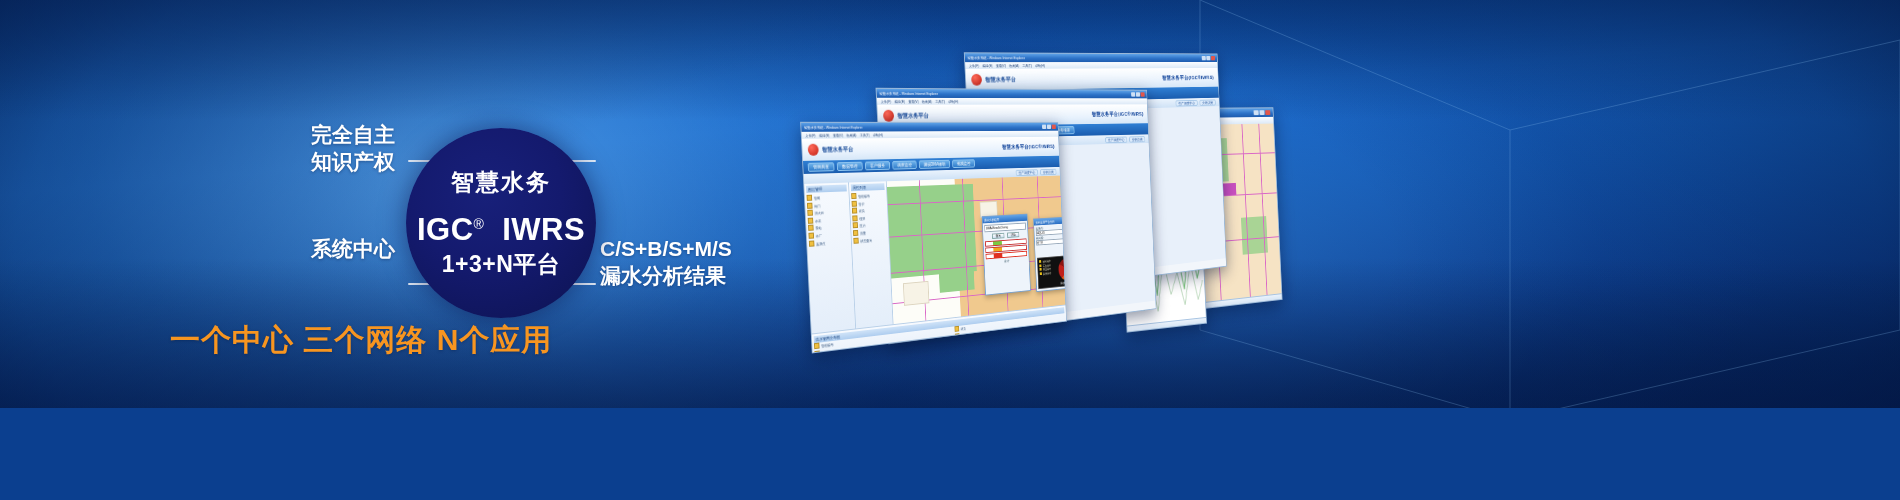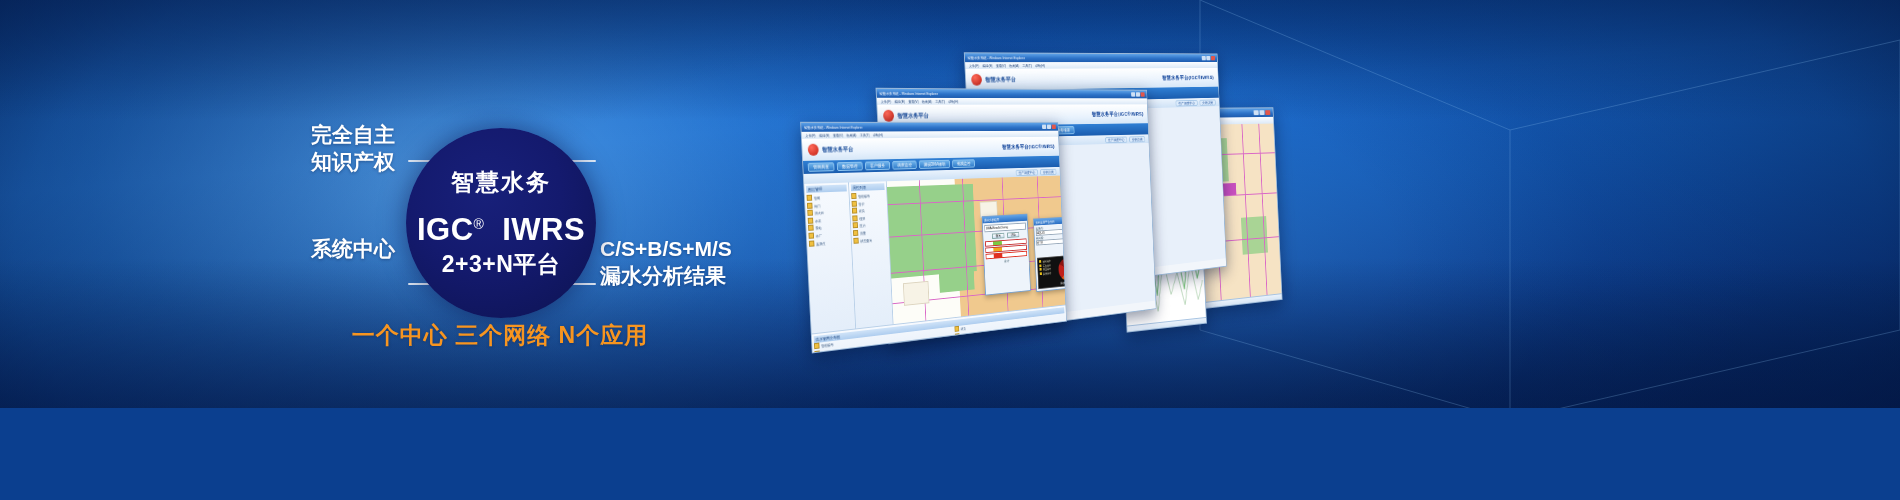--- a/index.html
+++ b/index.html
@@ -58,22 +58,22 @@
   .f-tr{left:600px;top:122px;width:260px;}
   .f-br{left:600px;top:236px;width:260px;}
 
   .connector{position:absolute;height:2px;background:rgba(255,255,255,0.85);border-radius:1px;}
   .cn-tl{left:408px;top:160px;width:68px;}
   .cn-bl{left:408px;top:283px;width:68px;}
   .cn-tr{left:528px;top:160px;width:68px;}
   .cn-br{left:528px;top:283px;width:68px;}
 
   .tagline{
-    position:absolute;left:170px;top:320px;width:660px;text-align:center;
-    color:#f79520;font-size:23px;font-weight:700;letter-spacing:1px;white-space:nowrap;
+    position:absolute;left:170px;top:320px;width:660px;
+    color:#f79520;font-size:30px;font-weight:700;letter-spacing:1px;white-space:nowrap;
     text-shadow:0 1px 3px rgba(3,25,70,0.35);
   }
 
   
   .shots{position:absolute;left:790px;top:50px;width:520px;height:300px;}
   .win{
     position:absolute;background:#f2f6fb;border:1px solid #9cb9d8;
     box-shadow:0 6px 18px rgba(2,16,50,0.45);overflow:hidden;
   }
   .win .tbar{
@@ -172,21 +172,21 @@
     </div>
 
     <div class="feat right f-br">
       <div>C/S+B/S+M/S</div>
       <div>漏水分析结果</div>
     </div>
 
     <div class="circle">
       <div class="c-l1">智慧水务</div>
       <div class="c-l2"><span>IGC</span><sup>®</sup>&nbsp;&nbsp;<span>IWRS</span></div>
-      <div class="c-l3">2+3+N平台</div>
+      <div class="c-l3">1+3+N平台</div>
     </div>
 
     <div class="tagline">一个中心  三个网络  N个应用</div>
   </div>
 
   <div class="shots">
 
     <div class="win" id="win-map2">
       <div class="tbar">
         <span class="t">管网总览</span>

